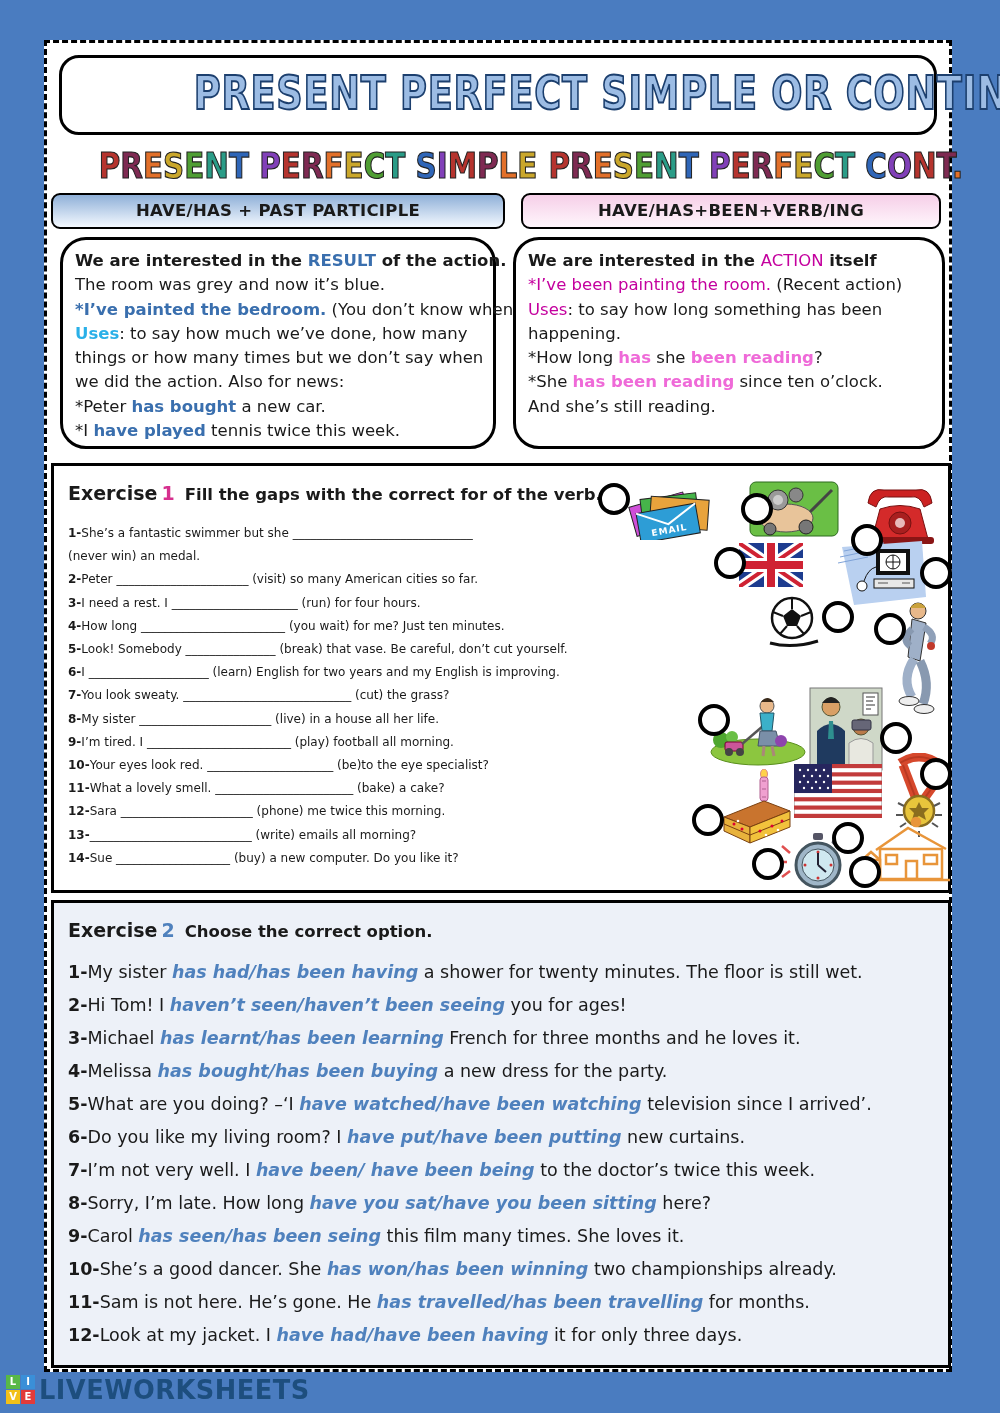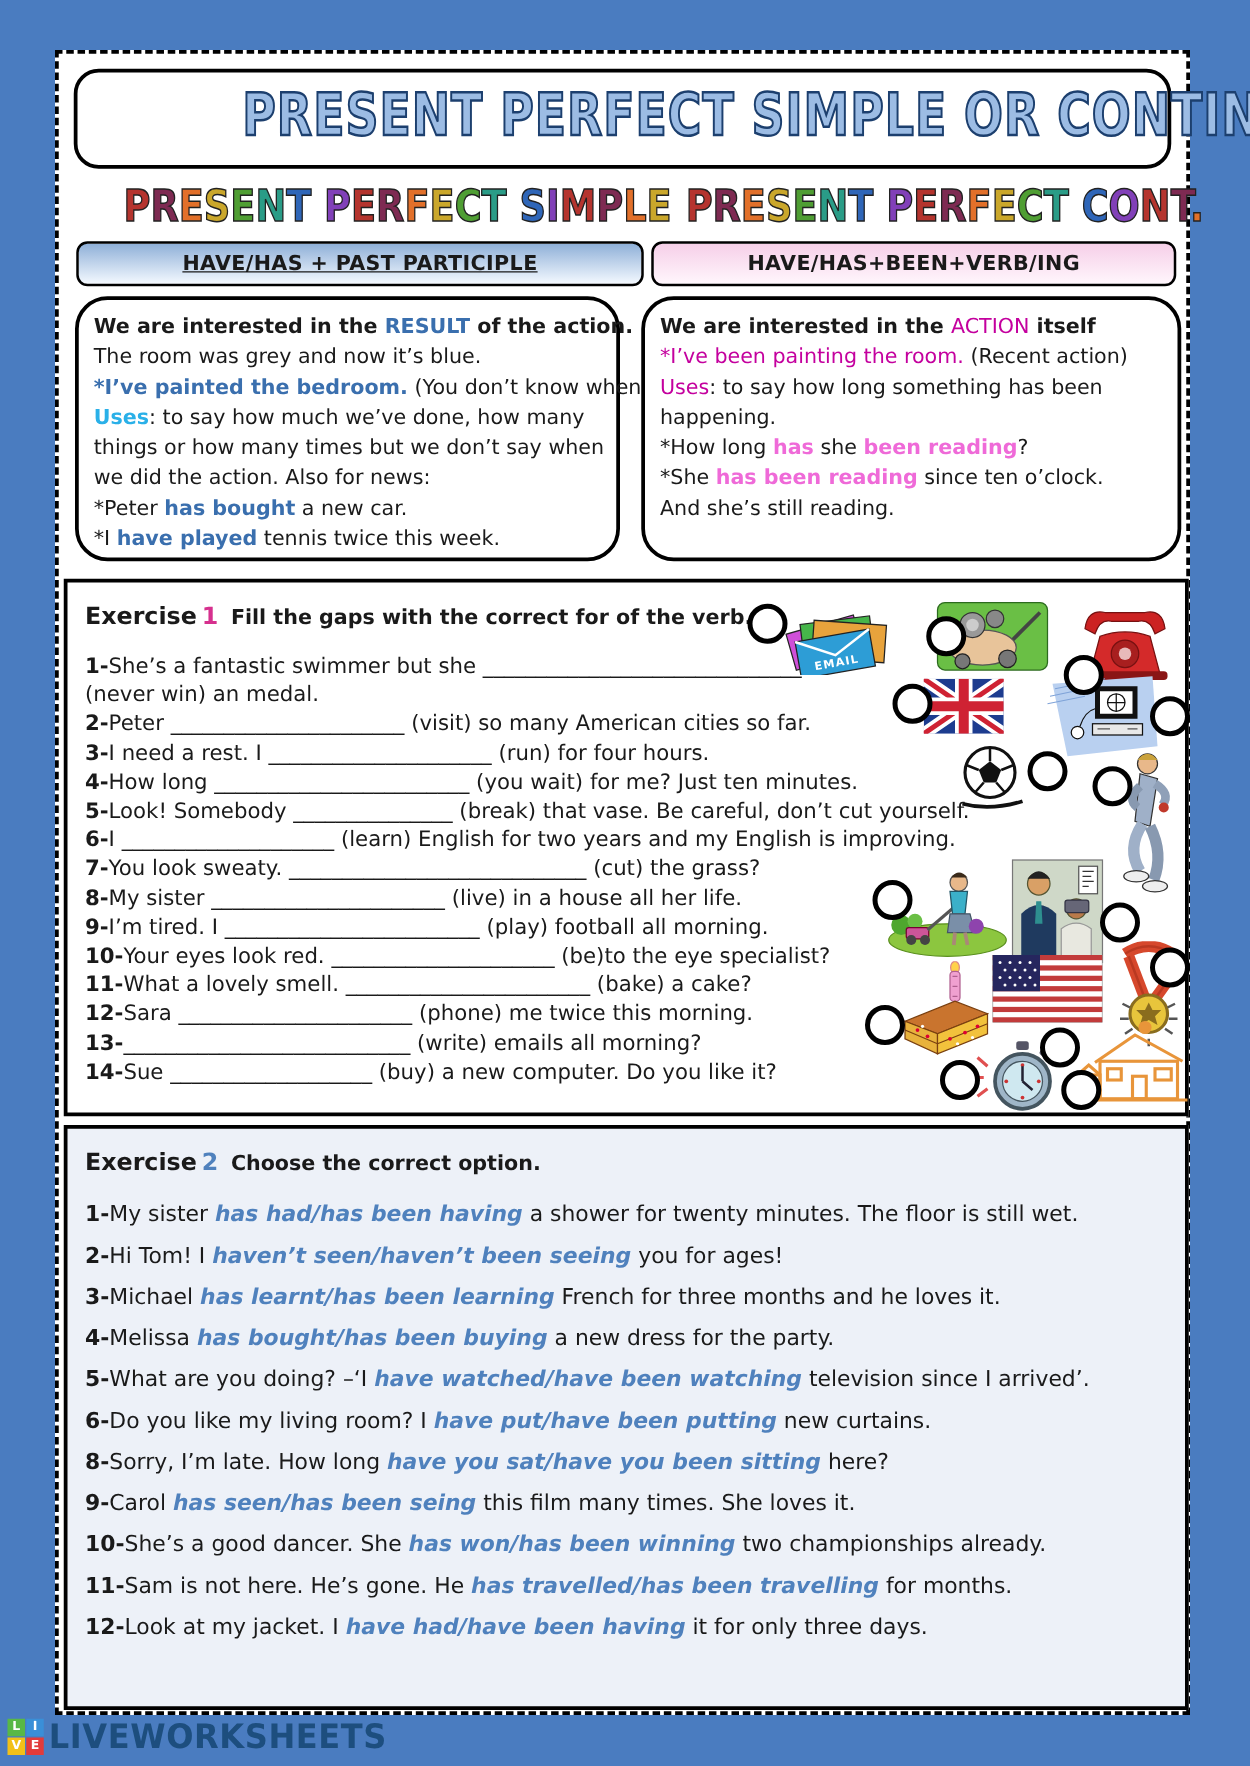--- a/index.html
+++ b/index.html
@@ -15,42 +15,42 @@
   
   .col-heading{position:absolute;top:102px;height:42px;text-align:center;font-size:35px;font-weight:bold;
                line-height:42px;white-space:nowrap;}
   .col-heading .inner{display:inline-block;transform:scaleX(0.84);-webkit-text-stroke:1.2px #222;}
   .heading-left{left:10px;width:440px;}
   .heading-right{left:462px;width:436px;}
   
   .formula{position:absolute;top:150px;height:36px;border:2px solid #000;border-radius:9px;
            box-sizing:border-box;text-align:center;font-weight:bold;font-size:16.5px;line-height:32px;
            letter-spacing:.3px;}
-  .formula-left{left:14px;width:454px;background:linear-gradient(#8fb0d8,#f4f9ff);text-decoration:underline;}
+  .formula-left{left:4px;width:454px;background:linear-gradient(#8fb0d8,#f4f9ff);}
   .formula-right{left:474px;width:420px;background:linear-gradient(#f6cfe8,#fff6fc);}
   
   .explain{position:absolute;top:194px;height:212px;border:3px solid #000;border-radius:26px;
            box-sizing:border-box;background:#fff;padding:9px 12px;font-size:16.5px;line-height:24.3px;}
   .explain-left{left:13px;width:436px;}
   .explain-right{left:466px;width:432px;}
   .rich-line{white-space:nowrap;}
   .b{font-weight:bold;}
   .blue{color:#3a6fae;font-weight:bold;text-align:right;}
   .cyan{color:#2ab0e8;font-weight:bold;}
   .mag{color:#c4009e;font-weight:normal;}
   .pink{color:#ef6ad8;font-weight:bold;}
   
   .ex-box{position:absolute;left:4px;border:3px solid #000;box-sizing:border-box;background:#fff;}
   .ex1{top:420px;width:900px;height:430px;}
   .ex2{top:857px;width:900px;height:468px;background:#edf1f8;}
   .ex-header{position:absolute;left:14px;top:16px;font-size:19px;font-weight:bold;}
   .ex-num1{color:#d6308e;margin:0 10px 0 4px;}
   .ex-num2{color:#4f81bd;margin:0 10px 0 4px;}
   .ex-inst{font-size:16.5px;font-weight:bold;}
-  .ex1-items{position:absolute;left:14px;top:56px;width:840px;font-size:17px;line-height:23.2px;z-index:2;}
+  .ex1-items{position:absolute;left:14px;top:56px;width:840px;font-size:12px;line-height:23.2px;z-index:2;}
   .ex2-items{position:absolute;left:14px;top:58px;width:860px;font-size:17.5px;}
   .ex2-items .rich-row{margin:0 0 10px 0;line-height:23px;}
   .n{font-weight:bold;}
   .blank{letter-spacing:0;}
   .opt{color:#4f81bd;font-weight:bold;font-style:italic;}
   
   .clip{position:absolute;z-index:1;}
   .mcircle{position:absolute;width:24px;height:24px;border:4px solid #000;border-radius:50%;
            background:#fff;z-index:3;box-sizing:content-box;}
   
@@ -329,20 +329,21 @@
     <div class="ex-header">
       <span>Exercise</span><span class="ex-num2">2</span><span class="ex-inst">Choose the correct option.</span>
     </div>
     <div class="ex2-items">
         <div class="rich-row"><span class="n">1-</span><span>My sister </span><span class="opt">has had/has been having</span><span> a shower for twenty minutes. The floor is still wet.</span></div>
         <div class="rich-row"><span class="n">2-</span><span>Hi Tom! I </span><span class="opt">haven’t seen/haven’t been seeing</span><span> you for ages!</span></div>
         <div class="rich-row"><span class="n">3-</span><span>Michael </span><span class="opt">has learnt/has been learning</span><span> French for three months and he loves it.</span></div>
         <div class="rich-row"><span class="n">4-</span><span>Melissa </span><span class="opt">has bought/has been buying</span><span> a new dress for the party.</span></div>
         <div class="rich-row"><span class="n">5-</span><span>What are you doing? –‘I </span><span class="opt">have watched/have been watching</span><span> television since I arrived’.</span></div>
         <div class="rich-row"><span class="n">6-</span><span>Do you like my living room? I </span><span class="opt">have put/have been putting</span><span> new curtains.</span></div>
+        <div class="rich-row"><span class="n">7-</span><span>I’m not very well. I </span><span class="opt">have been/ have been being</span><span> to the doctor’s twice this week.</span></div>
         <div class="rich-row"><span class="n">8-</span><span>Sorry, I’m late. How long </span><span class="opt">have you sat/have you been sitting</span><span> here?</span></div>
         <div class="rich-row"><span class="n">9-</span><span>Carol </span><span class="opt">has seen/has been seing</span><span> this film many times. She loves it.</span></div>
         <div class="rich-row"><span class="n">10-</span><span>She’s a good dancer. She </span><span class="opt">has won/has been winning</span><span> two championships already.</span></div>
         <div class="rich-row"><span class="n">11-</span><span>Sam is not here. He’s gone. He </span><span class="opt">has travelled/has been travelling</span><span> for months.</span></div>
         <div class="rich-row"><span class="n">12-</span><span>Look at my jacket. I </span><span class="opt">have had/have been having</span><span> it for only three days.</span></div>
       </div>
   </div>
 
 </div>
 

